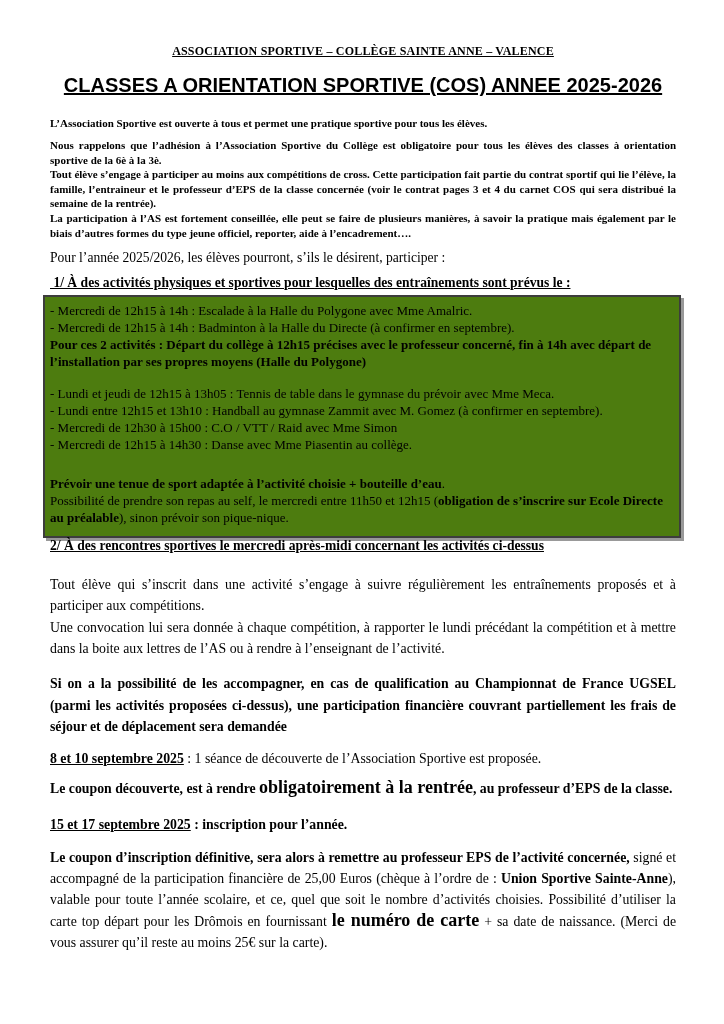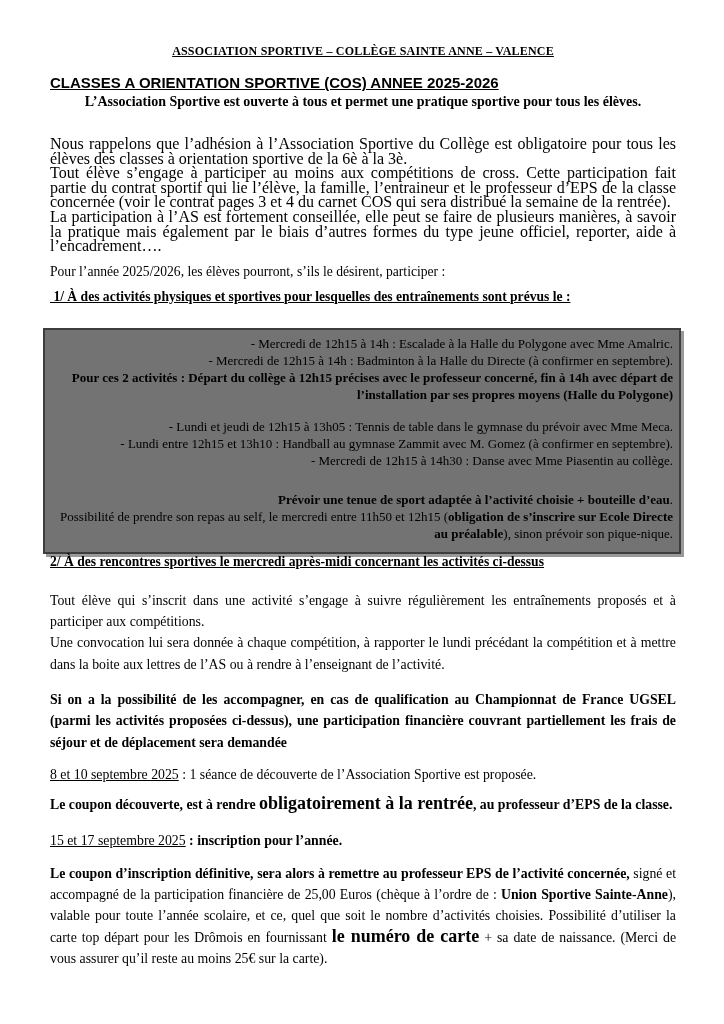--- a/index.html
+++ b/index.html
@@ -9,59 +9,59 @@
     font-family: "Liberation Serif", "DejaVu Serif", serif;
     color: #000; overflow: hidden;
   }
   .page { padding: 44px 48px 0 50px; }
 
   .doc-title {
     text-align: center; font-weight: bold; font-size: 12px;
     text-decoration: underline; letter-spacing: 0.2px;
   }
   .doc-subtitle {
-    margin-top: 15px; 
+    margin-top: 15px; text-align: center;
     font-family: "Liberation Sans", "DejaVu Sans", sans-serif;
-    font-weight: bold; font-size: 15px; text-decoration: underline;
+    font-weight: bold; font-size: 20px; text-decoration: underline;
   }
-  .doc-tagline { margin-top: 3px; text-align: center; font-weight: bold; font-size: 14px; }
+  .doc-tagline { margin-top: 20px; text-align: left; font-weight: bold; font-size: 11px; }
 
   .intro {
-    margin-top: 27px; font-weight: normal; font-size: 16px;
+    margin-top: 9px; font-weight: bold; font-size: 11px;
     line-height: 14.6px; text-align: justify;
   }
   .intro p { margin: 0; }
 
   .intro-note { margin-top: 10px; font-size: 13.6px; }
 
   .sec-heading {
     margin-top: 9px; font-weight: bold; font-size: 13.6px;
     text-decoration: underline;
   }
 
   .activities-box {
-    margin-top: 23px; margin-left: -7px; margin-right: -5px;
-    background: #737373;
+    margin-top: 4px; margin-left: -7px; margin-right: -5px;
+    background: #4d7c0f;
     border: 2px solid #3d3d3d;
     box-shadow: 3px 3px 0 #999999;
     padding: 5px 6px 10px 5px;
-    font-size: 13px; line-height: 17px; text-align: right;
+    font-size: 13px; line-height: 17px;
   }
   .activities-box .bold { font-weight: bold; }
   .sp  { height: 15px; }
   .sp2 { height: 22px; }
 
   .h2 { margin-top: 0; }
 
   .body-text { font-size: 13.8px; line-height: 21.3px; text-align: justify; }
   .s2-paras { margin-top: 20px; }
   .ugsel { margin-top: 14px; font-weight: bold; }
 
   .date-line { margin-top: 14px; font-size: 13.8px; }
-  .date-ul { font-weight: normal; text-decoration: underline; margin-top: 10px; }
+  .date-ul { font-weight: bold; text-decoration: underline; margin-top: 10px; }
   .bold { font-weight: bold; }
 
   .coupon { margin-top: 10px; font-weight: bold; line-height: 24px; text-align: left; }
   .big { font-size: 18px; font-weight: bold; line-height: 21px; }
 
   .final { margin-top: 14px; line-height: 21px; }
 </style>
 </head>
 <body>
 
@@ -81,20 +81,21 @@
 
   <div class="sec-heading">&nbsp;1/ À des activités physiques et sportives pour lesquelles des entraînements sont prévus le :</div>
 
   <div class="activities-box">
     <div>- Mercredi de 12h15 à 14h : Escalade à la Halle du Polygone avec Mme Amalric.</div>
     <div>- Mercredi de 12h15 à 14h : Badminton à la Halle du Directe (à confirmer en septembre).</div>
     <div class="bold">Pour ces 2 activités : Départ du collège à 12h15 précises avec le professeur concerné, fin à 14h avec départ de l’installation par ses propres moyens (Halle du Polygone)</div>
     <div class="sp"></div>
     <div>- Lundi et jeudi de 12h15 à 13h05 : Tennis de table dans le gymnase du prévoir avec Mme Meca.</div>
     <div>- Lundi entre 12h15 et 13h10 : Handball au gymnase Zammit avec M. Gomez (à confirmer en septembre).</div>
+    <div>- Mercredi de 12h30 à 15h00 : C.O / VTT / Raid avec Mme Simon</div>
     <div>- Mercredi de 12h15 à 14h30 : Danse avec Mme Piasentin au collège.</div>
     <div class="sp2"></div>
     <div><span class="bold">Prévoir une tenue de sport adaptée à l’activité choisie + bouteille d’eau</span><span>.</span></div>
     <div><span>Possibilité de prendre son repas au self, le mercredi entre 11h50 et 12h15 (</span><span class="bold">obligation de s’inscrire sur Ecole Directe au préalable</span><span>), sinon prévoir son pique-nique.</span></div>
   </div>
 
   <div class="sec-heading h2">2/ À des rencontres sportives le mercredi après-midi concernant les activités ci-dessus</div>
 
   <div class="body-text s2-paras">
     <p>Tout élève qui s’inscrit dans une activité s’engage à suivre régulièrement les entraînements proposés et à participer aux compétitions.</p>

